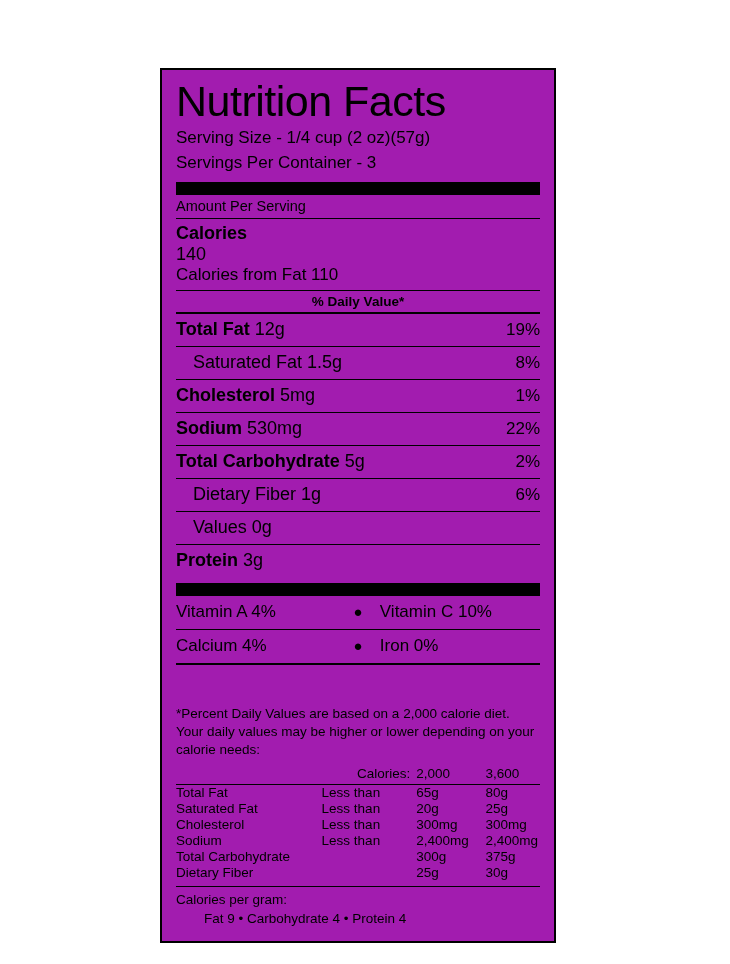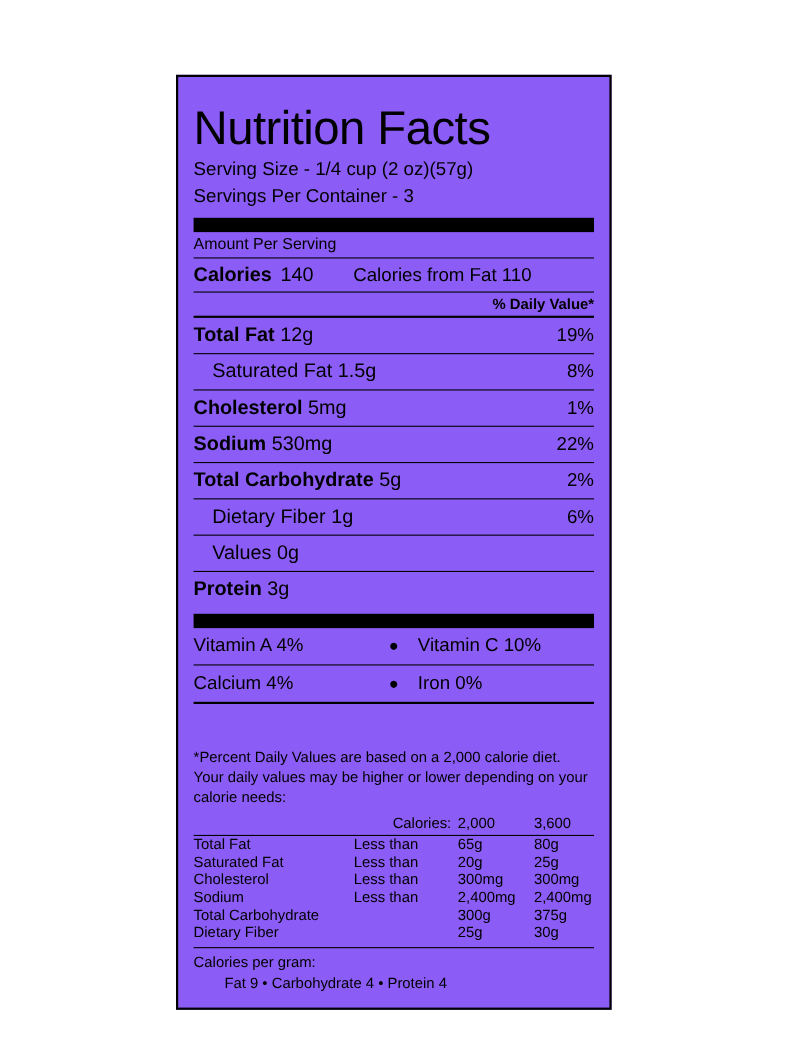--- a/index.html
+++ b/index.html
@@ -14,22 +14,22 @@
     color: #000000;
     position: relative;
   }
 
   .panel {
     position: absolute;
     left: 160px;
     top: 68px;
     width: 396px;
     border: 2px solid #000;
-    background: #8b5cf6;
-    padding: 16px 0 0 0;
+    background: #a21caf;
+    padding: 0 0 0 0;
     box-sizing: border-box;
   }
 
   .inner {
     padding: 6px 14px 10px 14px;
   }
 
   .nf-title {
     font-size: 43px;
     line-height: 1.02;
@@ -66,34 +66,35 @@
   .amount-per {
     font-size: 14.5px;
     padding: 3px 0 4px 0;
   }
 
   .calories-row {
     display: flex;
     align-items: baseline;
     padding: 4px 0 5px 0;
     font-size: 18px;
+    flex-direction: column;
   }
   .calories-row .lbl {
     font-weight: bold;
     margin-right: 8px;
   }
   .calories-row .val {
     margin-right: 36px;
   }
   .calories-row .from {
     font-size: 17px;
   }
 
   .dv-header {
-    text-align: right;
+    text-align: center;
     font-size: 13.5px;
     padding: 3px 0 3px 0;
     font-weight: bold;
   }
 
   .nut-row {
     display: flex;
     justify-content: space-between;
     align-items: baseline;
     font-size: 18px;

